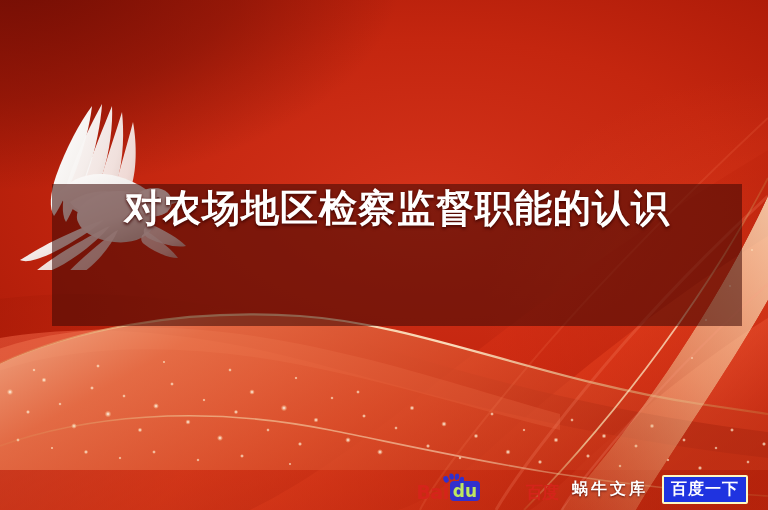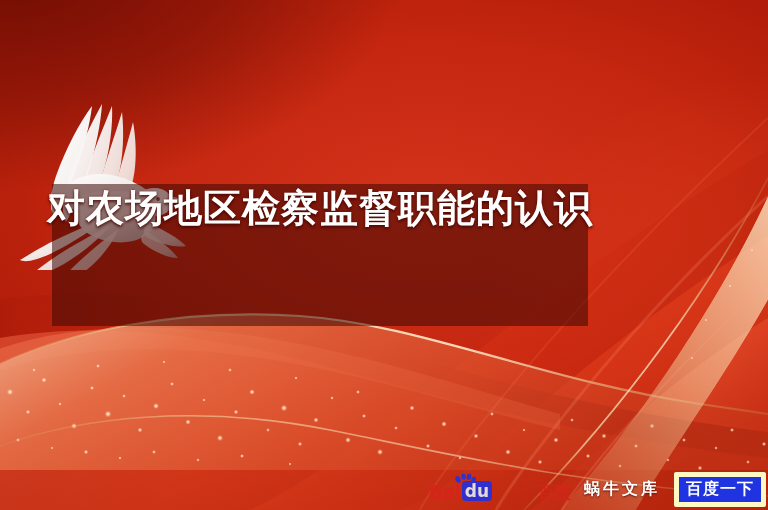--- a/index.html
+++ b/index.html
@@ -62,21 +62,21 @@
     width: 186px;
     height: 226px;
     pointer-events: none;
   }
 
   
   .title-band {
     position: absolute;
     left: 52px;
     top: 184px;
-    width: 536px;
+    width: 690px;
     height: 142px;
     background: rgba(60,8,3,0.55);
     display: flex;
     flex-direction: column;
     align-items: center;
     justify-content: flex-start;
     box-sizing: border-box;
   }
   .title-line {
     color: #ffffff;
@@ -95,21 +95,21 @@
   
   .footer-bar {
     position: absolute;
     left: 0;
     right: 0;
     bottom: 4px;
     height: 34px;
     display: flex;
     align-items: center;
     justify-content: flex-end;
-    padding-right: 2px;
+    padding-right: 20px;
     box-sizing: border-box;
     gap: 14px;
   }
 
   .baidu-logo {
     position: relative;
     display: flex;
     align-items: flex-end;
     height: 26px;
     opacity: 0.95;
@@ -125,21 +125,21 @@
   .baidu-bai {
     color: #d6241b;
     font-weight: bold;
     font-size: 19px;
     line-height: 20px;
     letter-spacing: -0.5px;
     font-family: "DejaVu Sans", sans-serif;
   }
   .baidu-du {
     background: #2b31d8;
-    color: #e5e5e5;
+    color: #bef264;
     font-weight: bold;
     font-size: 17px;
     line-height: 18px;
     padding: 1px 3px 1px 3px;
     border-radius: 4px;
     margin: 0 2px 1px 1px;
     font-family: "DejaVu Sans", sans-serif;
   }
   .baidu-cn {
     color: #d6241b;
@@ -156,21 +156,21 @@
     font-weight: bold;
     font-size: 16px;
     line-height: 22px;
     letter-spacing: 3px;
     text-shadow: 0 1px 2px rgba(70,6,0,0.8);
     font-family: "DejaVu Sans", "Liberation Sans", sans-serif;
   }
 
   .search-btn {
     background: #1f33e0;
-    border: 5px solid #fef9c3;
+    border: 2px solid #fef9c3;
     color: #ffffff;
     font-size: 16px;
     font-weight: bold;
     line-height: 18px;
     letter-spacing: 1px;
     padding: 3px 7px 4px 7px;
     border-radius: 2px;
     cursor: pointer;
     font-family: "DejaVu Sans", "Liberation Sans", sans-serif;
     white-space: nowrap;

